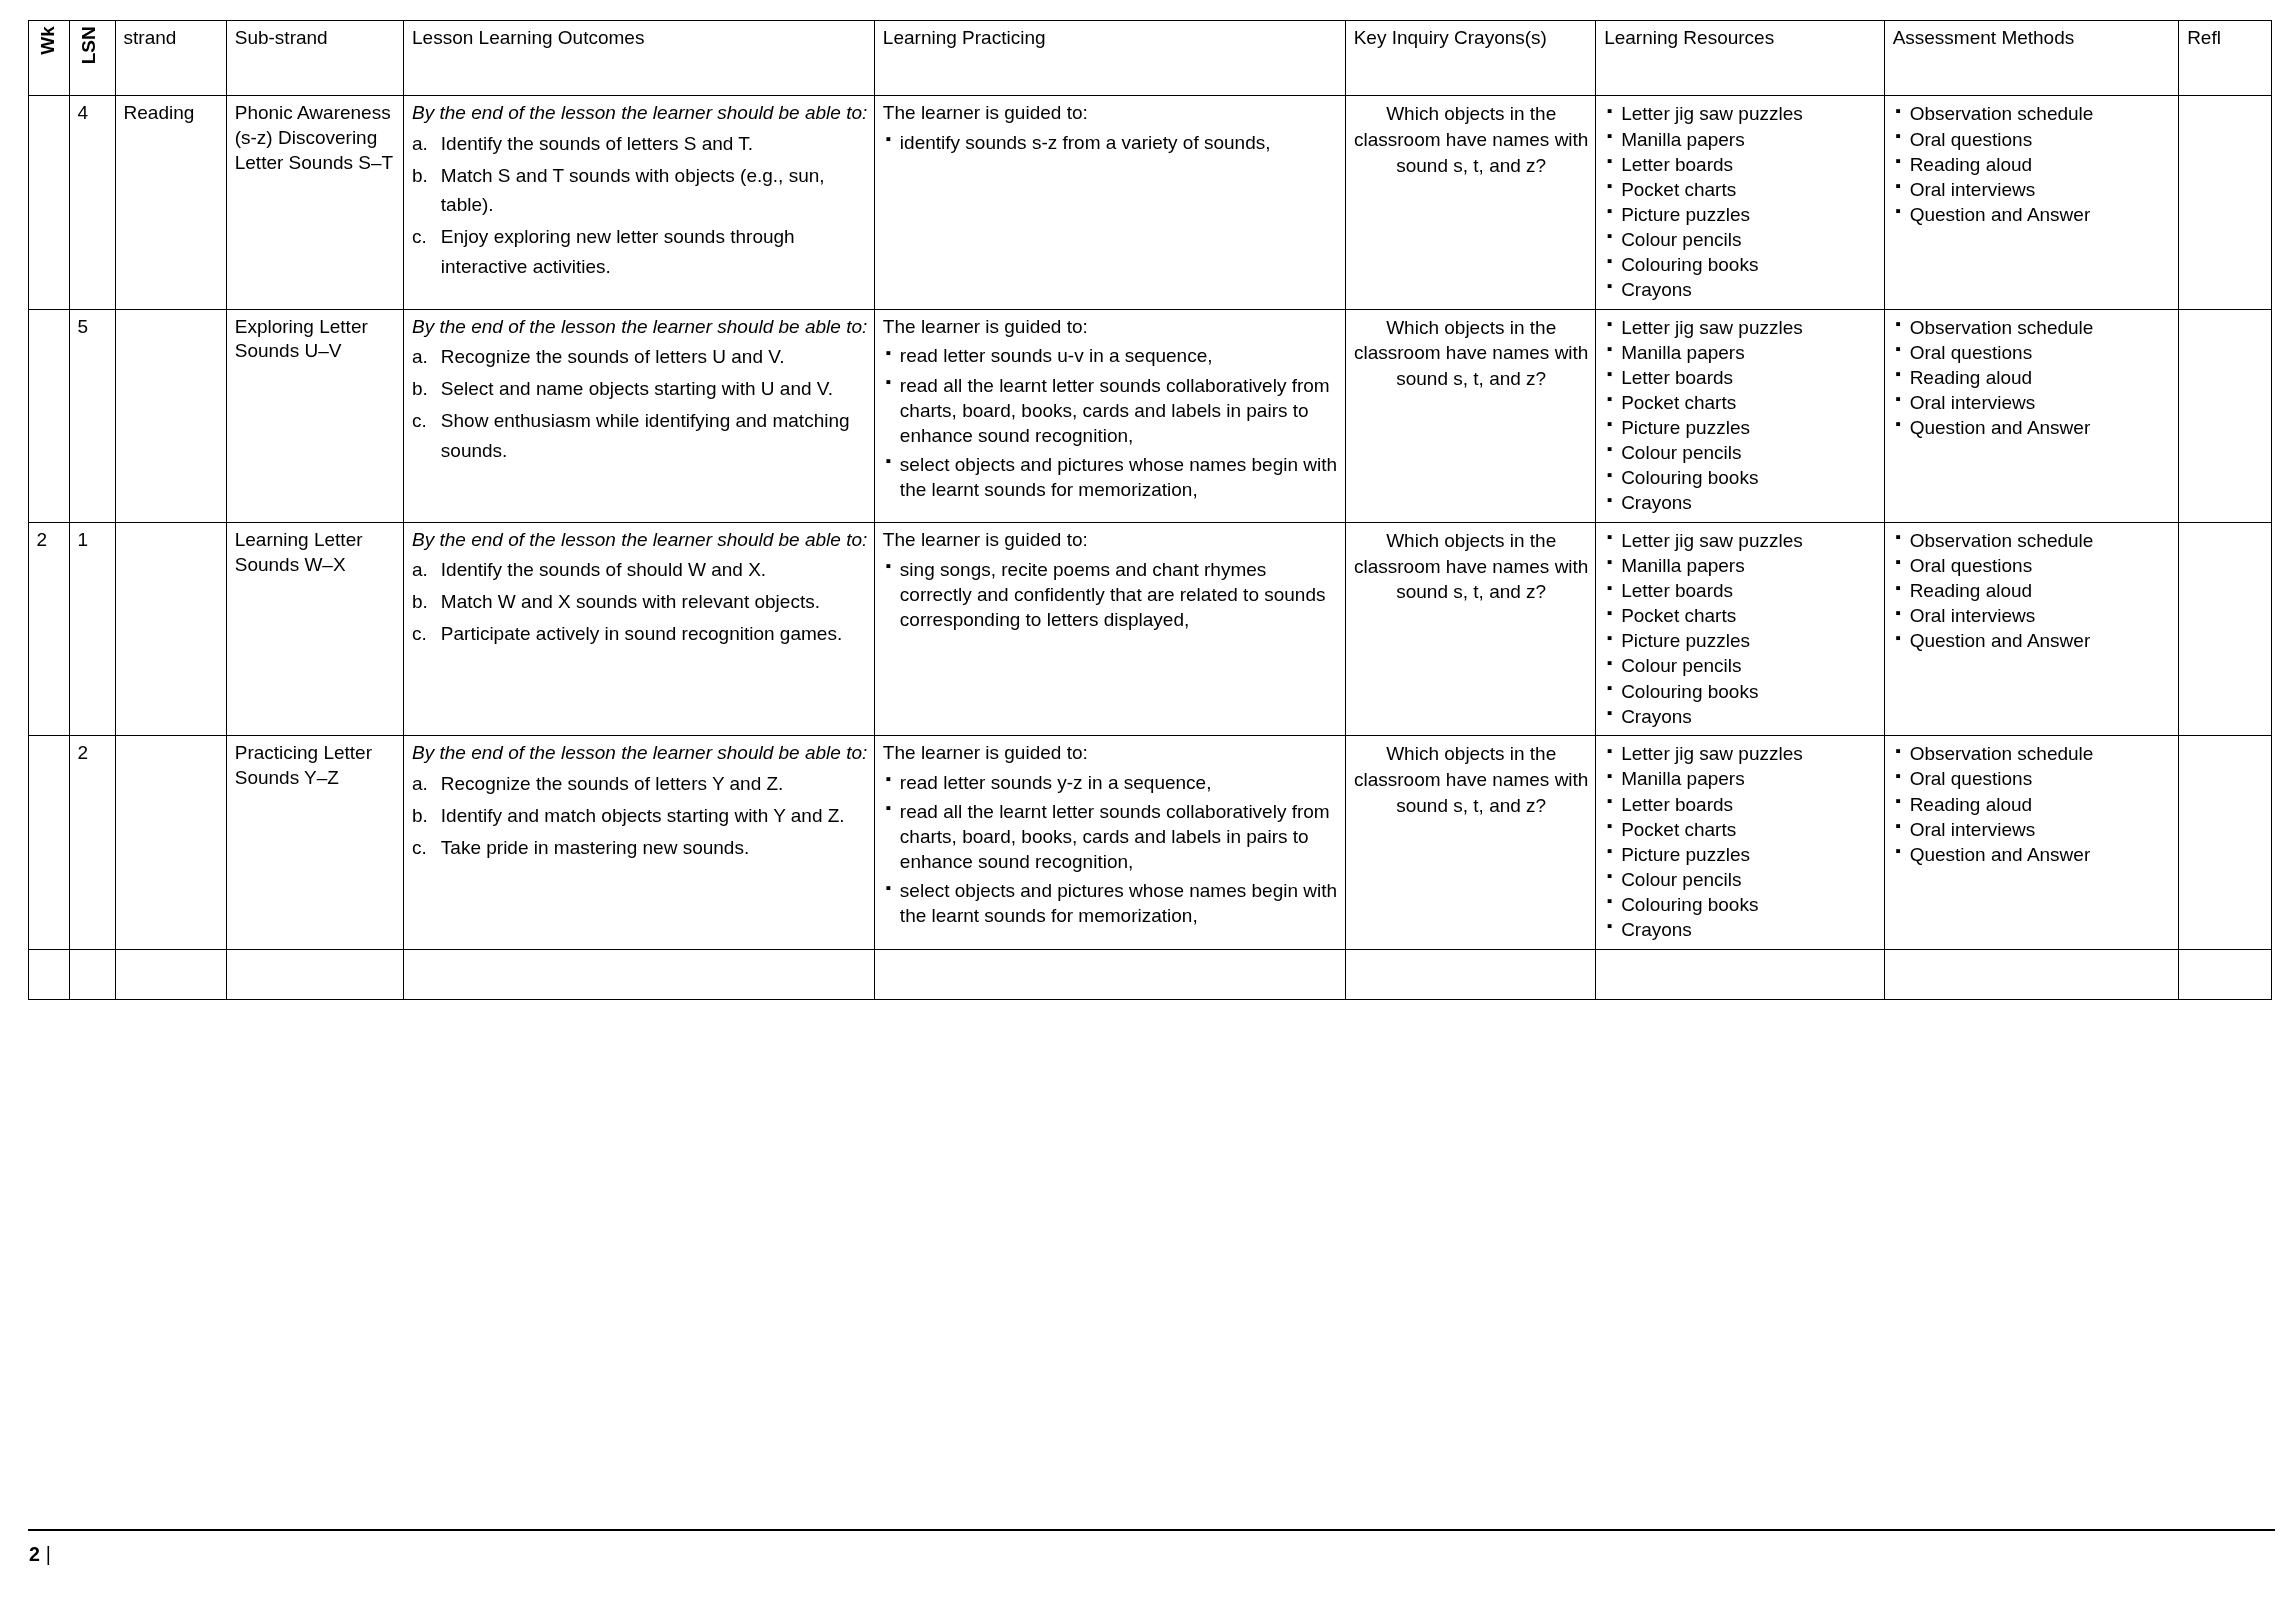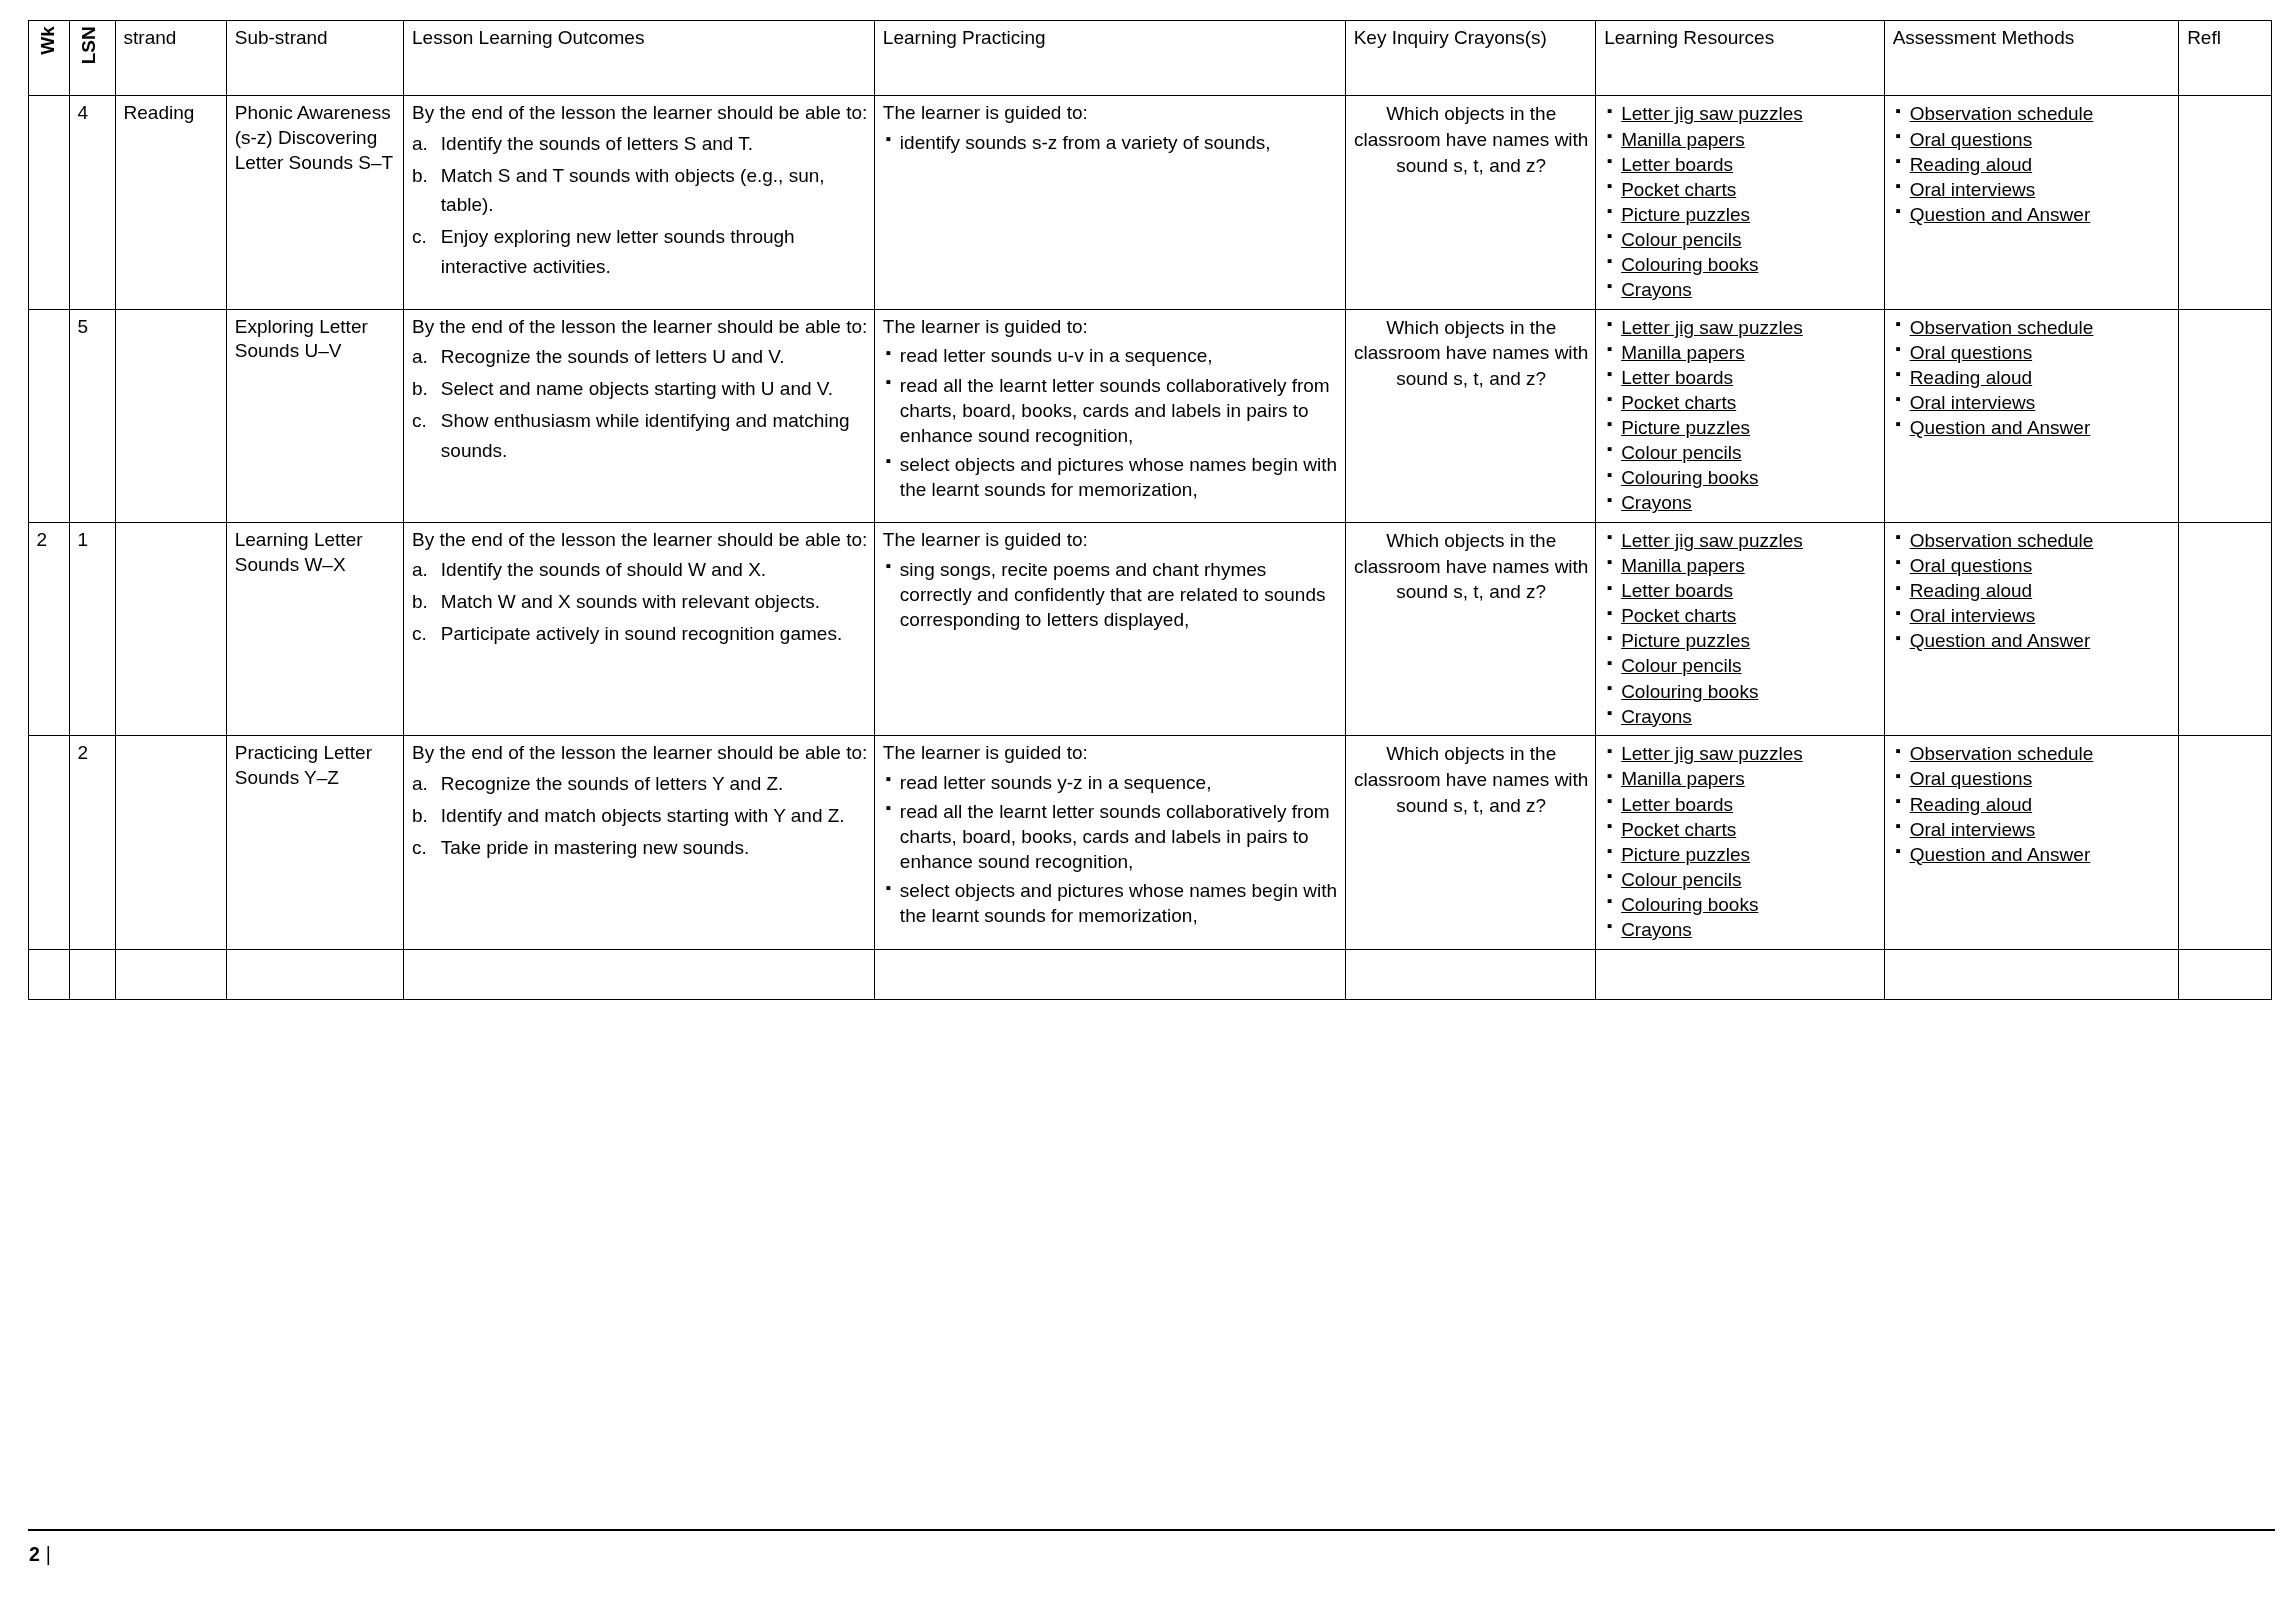--- a/index.html
+++ b/index.html
@@ -78,21 +78,21 @@
     font-weight: bold;
     font-size: 20px;
     text-align: left;
     padding-left: 9.2px;
   }
   td.strandcell {
     font-weight: bold;
     font-size: 19.6px;
     word-break: break-word;
   }
-  .llo-intro { margin: 0 0 1.3px 0; }
+  .llo-intro { margin: 0 0 1.3px 0; font-style: italic; }
   ol.llo {
     list-style: none;
     margin: 0;
     padding: 0;
   }
   ol.llo li {
     display: flex;
     gap: 11.8px;
     margin-top: 2.6px;
     line-height: 1.55;
@@ -111,21 +111,21 @@
     line-height: 1.32;
     margin-top: 4px;
   }
   ul.bul li:before {
     content: "\25AA";
     position: absolute;
     left: 2.6px;
     top: -0.7px;
     font-size: 15.7px;
   }
-  ul.bul.tight li { margin-top: 0px; text-decoration: underline; }
+  ul.bul.tight li { margin-top: 0px; }
 
   .le-intro { margin: 0 0 0.7px 0; }
 
   .kiq p { margin: 0; line-height: 1.35; text-align: center; }
 
   .empty-row td { height: 38px; }
 
   .footer {
     position: absolute;
     left: 29px;

